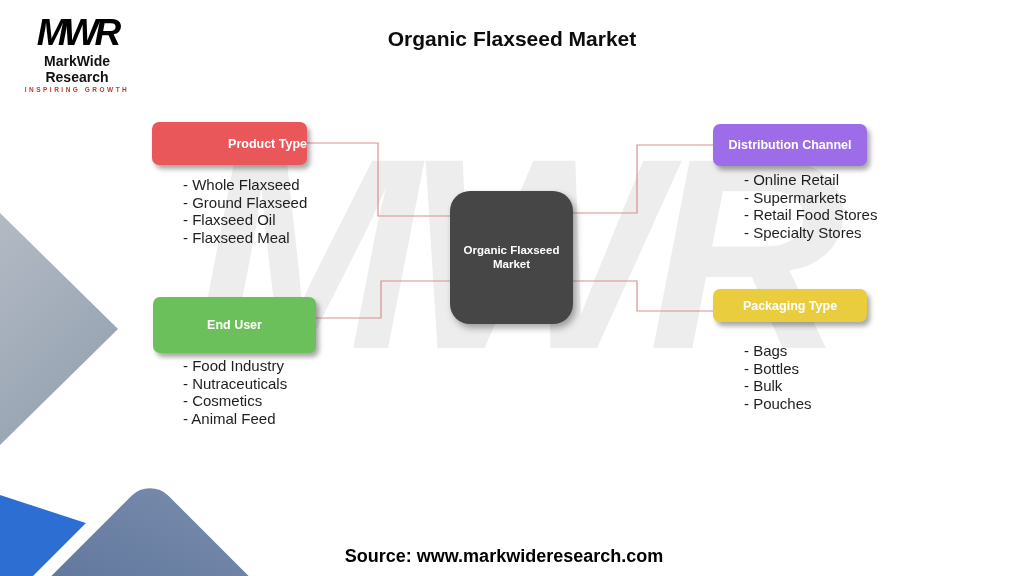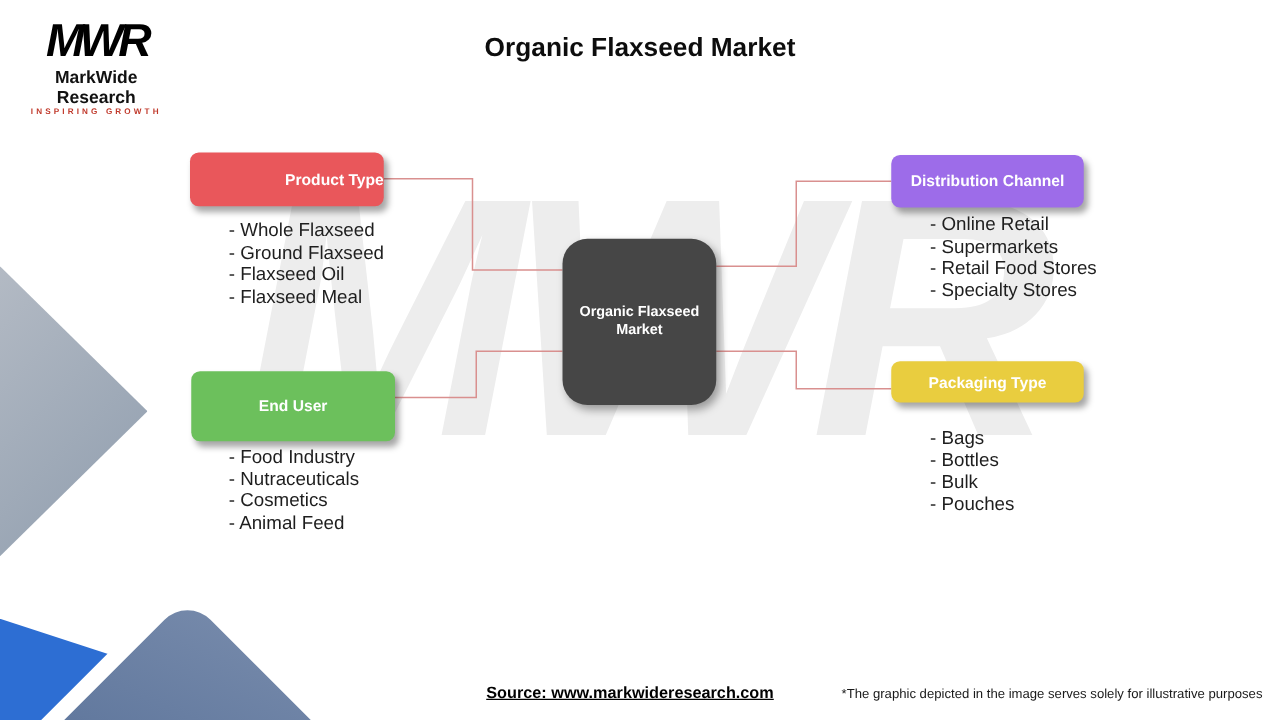--- a/index.html
+++ b/index.html
@@ -81,21 +81,21 @@
     font-size:15px; line-height:17.5px; color:#1e1e1e;
   }
   #items-product      { left:183px; top:176px; }
   #items-distribution { left:744px; top:171px; }
   #items-enduser      { left:183px; top:357px; }
   #items-packaging    { left:744px; top:342px; }
 
   
   .source {
     position:absolute; z-index:3; top:546px; left:504px; transform:translateX(-50%);
-    font-size:13px; font-weight:700; color:#000000; white-space:nowrap;text-decoration:underline;
+    font-size:18px; font-weight:700; color:#000000; white-space:nowrap;
   }
   .disclaimer {
     position:absolute; z-index:3; top:549px; right:14px;
     font-size:10.5px; color:#1a1a1a; white-space:nowrap;
   }
 </style>
 </head>
 <body>
 
 <div id="canvas">
@@ -159,15 +159,14 @@
     <span>Packaging Type</span>
   </div>
   <ul class="items" id="items-packaging">
     <li>- Bags</li>
     <li>- Bottles</li>
     <li>- Bulk</li>
     <li>- Pouches</li>
   </ul>
 
   <div class="source">Source: www.markwideresearch.com</div>
-  <div class="disclaimer">*The graphic depicted in the image serves solely for illustrative purposes</div>
 
 </div>
 
 </body></html>

